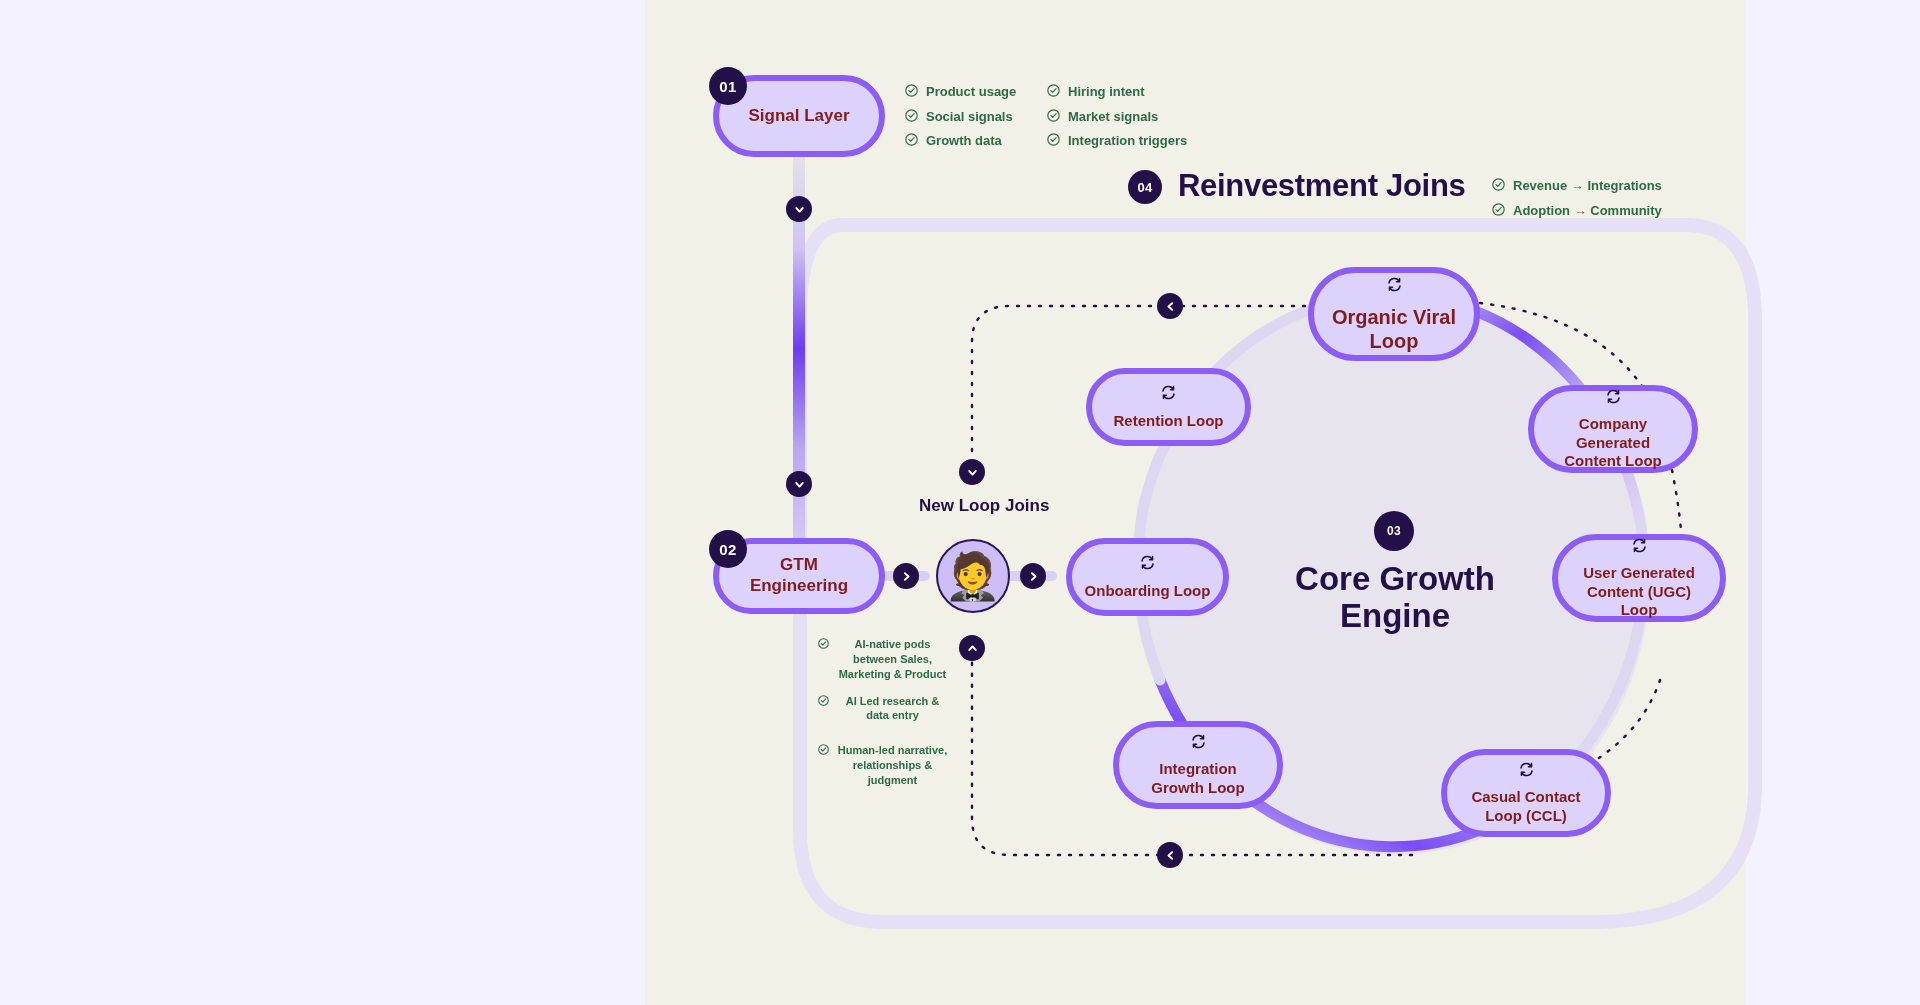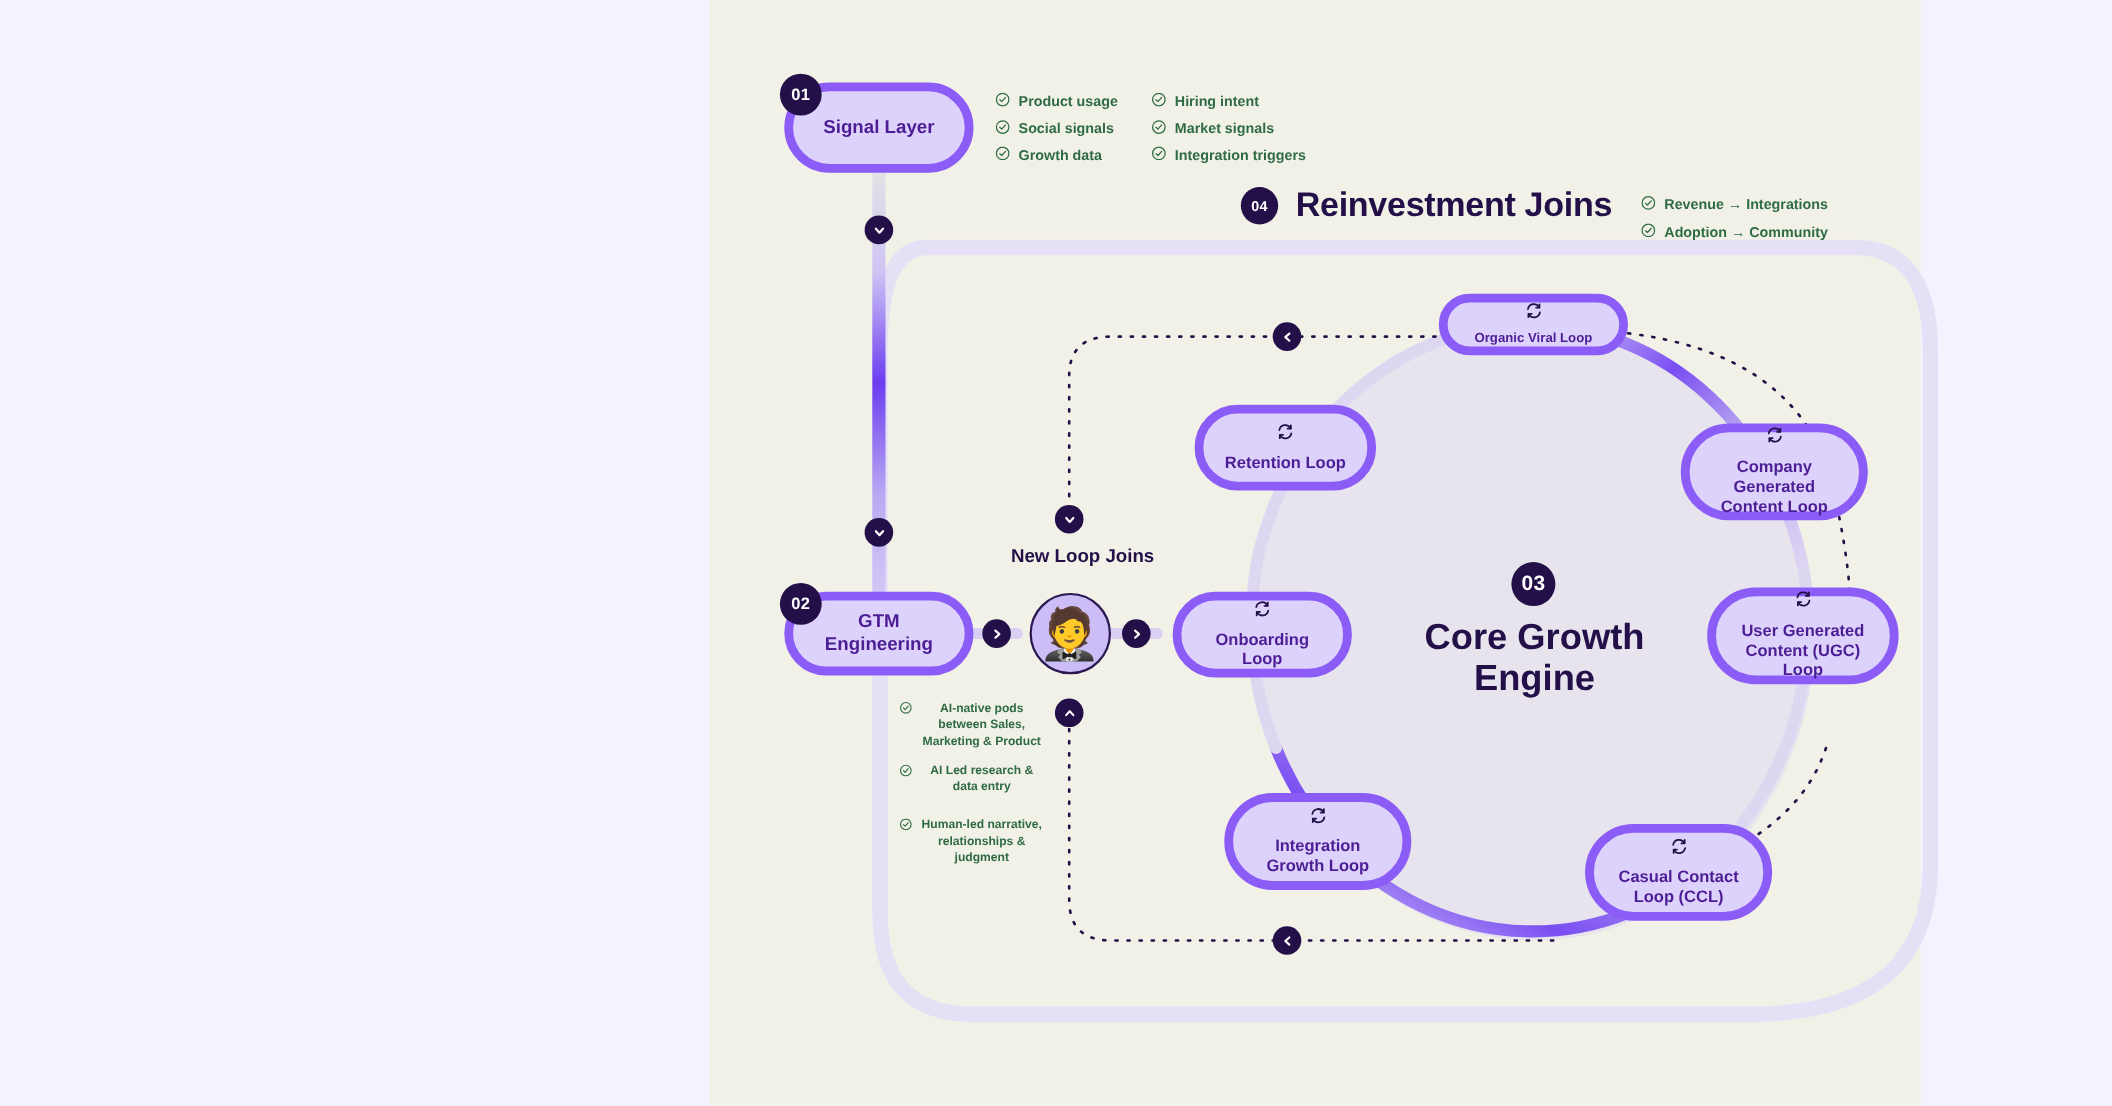--- a/index.html
+++ b/index.html
@@ -17,25 +17,25 @@
     background: #f2f1e7;
   }
 
   
   .wire { position: absolute; inset: 0; width: 1920px; height: 1005px; pointer-events: none; }
 
   
   .node {
     position: absolute;
     background: #ddd2fb;
-    border: 8px solid #8b5cf6;
+    border: 6px solid #8b5cf6;
     border-radius: 999px;
     display: flex; flex-direction: column;
     align-items: center; justify-content: center;
-    color: #4c1d95;
+    color: #7f1d1d;
     font-weight: bold;
     text-align: center;
     line-height: 1.22;
   }
   .node .lbl { padding: 0 12px; }
 
   .loop-ico { display:block; margin-bottom: 6px; }
 
   
   .badge {
@@ -335,29 +335,29 @@
     <svg width="13" height="13" viewBox="0 0 16 16">
         <path d="M10 4 L5.5 8 L10 12" fill="none" stroke="#fff" stroke-width="2.4" stroke-linecap="round" stroke-linejoin="round"></path>
       </svg>
   </div>
   <div class="chip" style="left:1157px; top:842px;">
     <svg width="13" height="13" viewBox="0 0 16 16">
         <path d="M10 4 L5.5 8 L10 12" fill="none" stroke="#fff" stroke-width="2.4" stroke-linecap="round" stroke-linejoin="round"></path>
       </svg>
   </div>
 
-  <div class="badge" style="left:1374px; top:511px; width:40px; height:40px; font-size:19px;">
+  <div class="badge" style="left:1374px; top:511px; width:40px; height:40px; font-size:12px;">
     <span>03</span>
   </div>
   <div class="center-title" style="left:1245px; top:561px; width:300px; font-size:33px;">
     <div>Core Growth</div>
     <div>Engine</div>
   </div>
 
-  <div class="node" style="left:1308px; top:267px; width:172px; height:56px; font-size:12px;justify-content:flex-end;">
+  <div class="node" style="left:1308px; top:267px; width:172px; height:94px; font-size:20px;">
     <span class="loop-ico">
       <svg width="17" height="17" viewBox="0 0 20 20">
           <path d="M3.6 8.2 A6.4 6.4 0 0 1 15.6 6.4" fill="none" stroke="#231048" stroke-width="1.9" stroke-linecap="round"></path>
           <path d="M16.4 11.8 A6.4 6.4 0 0 1 4.4 13.6" fill="none" stroke="#231048" stroke-width="1.9" stroke-linecap="round"></path>
           <path d="M15.9 3.1 L15.9 6.7 L12.4 6.7" fill="none" stroke="#231048" stroke-width="1.9" stroke-linecap="round" stroke-linejoin="round"></path>
           <path d="M4.1 16.9 L4.1 13.3 L7.6 13.3" fill="none" stroke="#231048" stroke-width="1.9" stroke-linecap="round" stroke-linejoin="round"></path>
         </svg>
     </span>
     <span class="lbl">Organic Viral Loop</span>
   </div>

